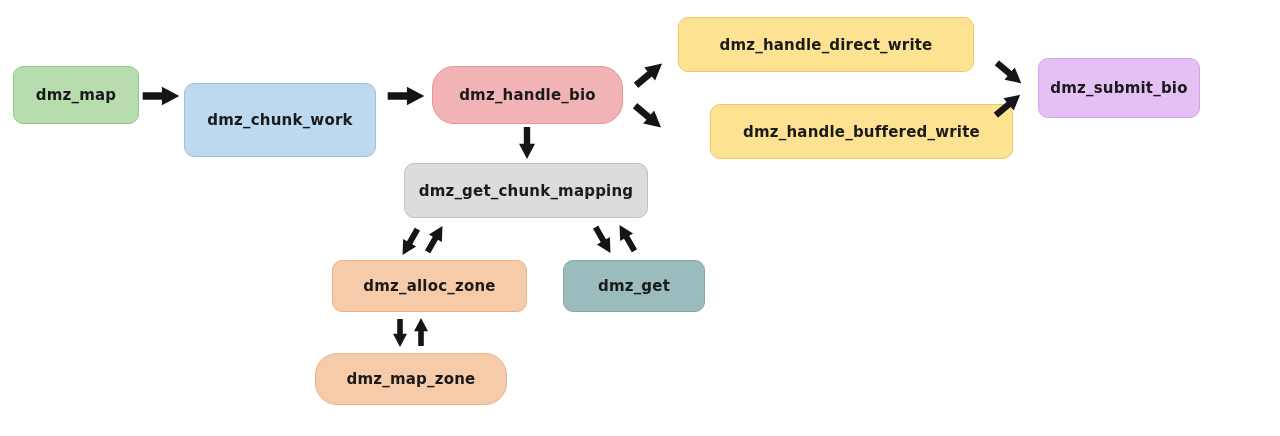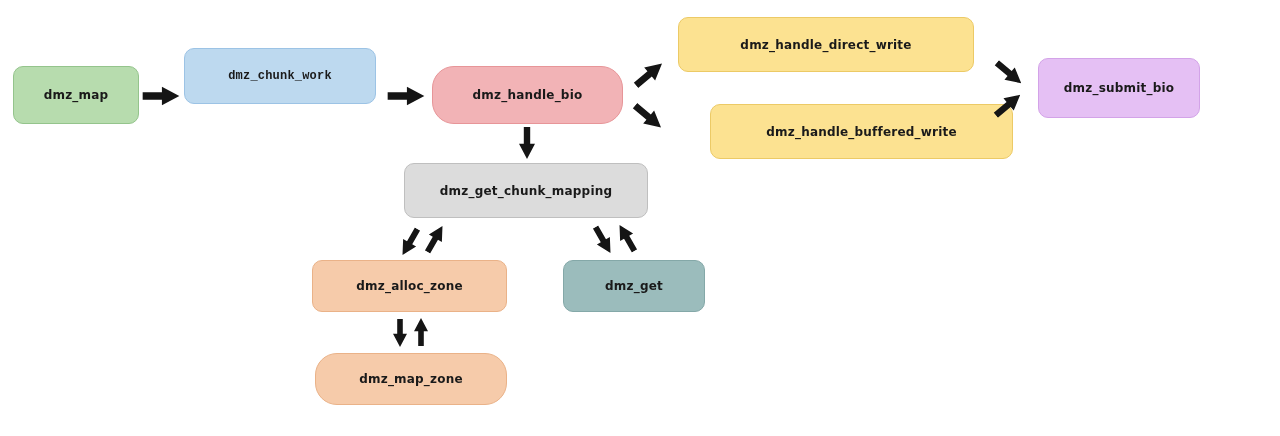--- a/index.html
+++ b/index.html
@@ -17,33 +17,33 @@
   }
   .node {
     position: absolute;
     box-sizing: border-box;
     border: 1px solid #cccccc;
     border-radius: 10px;
     display: flex;
     align-items: center;
     justify-content: center;
     font-weight: bold;
-    font-size: 12px;
+    font-size: 15px;
     color: #1a1a1a;
     letter-spacing: 0.2px;
   }
   .arrow {
     position: absolute;
     display: block;
   }
   .arrow path { fill: #151515; }
 
   
   #n-dmz_map                  { left: 13px;   top: 66px;  width: 126px; height: 58px; }
-  #n-dmz_chunk_work           { left: 184px;  top: 48px;  width: 192px; height: 56px; font-family: Liberation Mono, monospace; }
+  #n-dmz_chunk_work           { left: 184px;  top: 83px;  width: 192px; height: 74px; }
   #n-dmz_handle_bio           { left: 432px;  top: 66px;  width: 191px; height: 58px; border-radius: 22px; }
   #n-dmz_handle_direct_write  { left: 678px;  top: 17px;  width: 296px; height: 55px; }
   #n-dmz_handle_buffered_write{ left: 678px;  top: 104px; width: 303px; height: 55px; }
   #n-dmz_submit_bio           { left: 1038px; top: 58px;  width: 162px; height: 60px; }
   #n-dmz_get_chunk_mapping    { left: 404px;  top: 163px; width: 244px; height: 55px; }
   #n-dmz_alloc_zone           { left: 312px;  top: 260px; width: 195px; height: 52px; }
   #n-dmz_get                  { left: 563px;  top: 260px; width: 142px; height: 52px; }
   #n-dmz_map_zone             { left: 315px;  top: 353px; width: 192px; height: 52px; }
 </style>
 </head>
@@ -72,21 +72,21 @@
   </div>
 
   <div class="node" id="n-dmz_submit_bio" style="background: rgb(229, 192, 244); border-color: rgb(211, 163, 232);">
     <span>dmz_submit_bio</span>
   </div>
 
   <div class="node" id="n-dmz_get_chunk_mapping" style="background: rgb(220, 220, 220); border-color: rgb(191, 191, 191); text-align: right;">
     <span>dmz_get_chunk_mapping</span>
   </div>
 
-  <div class="node" id="n-dmz_alloc_zone" style="background: rgb(246, 203, 170); border-color: rgb(234, 178, 136);">
+  <div class="node" id="n-dmz_alloc_zone" style="background: rgb(246, 203, 170); border-color: rgb(234, 178, 136); margin-left: 20px;">
     <span>dmz_alloc_zone</span>
   </div>
 
   <div class="node" id="n-dmz_get" style="background: rgb(155, 188, 188); border-color: rgb(132, 168, 168);">
     <span>dmz_get</span>
   </div>
 
   <div class="node" id="n-dmz_map_zone" style="background: rgb(246, 203, 170); border-color: rgb(234, 178, 136); border-radius: 22px;">
     <span>dmz_map_zone</span>
   </div>

